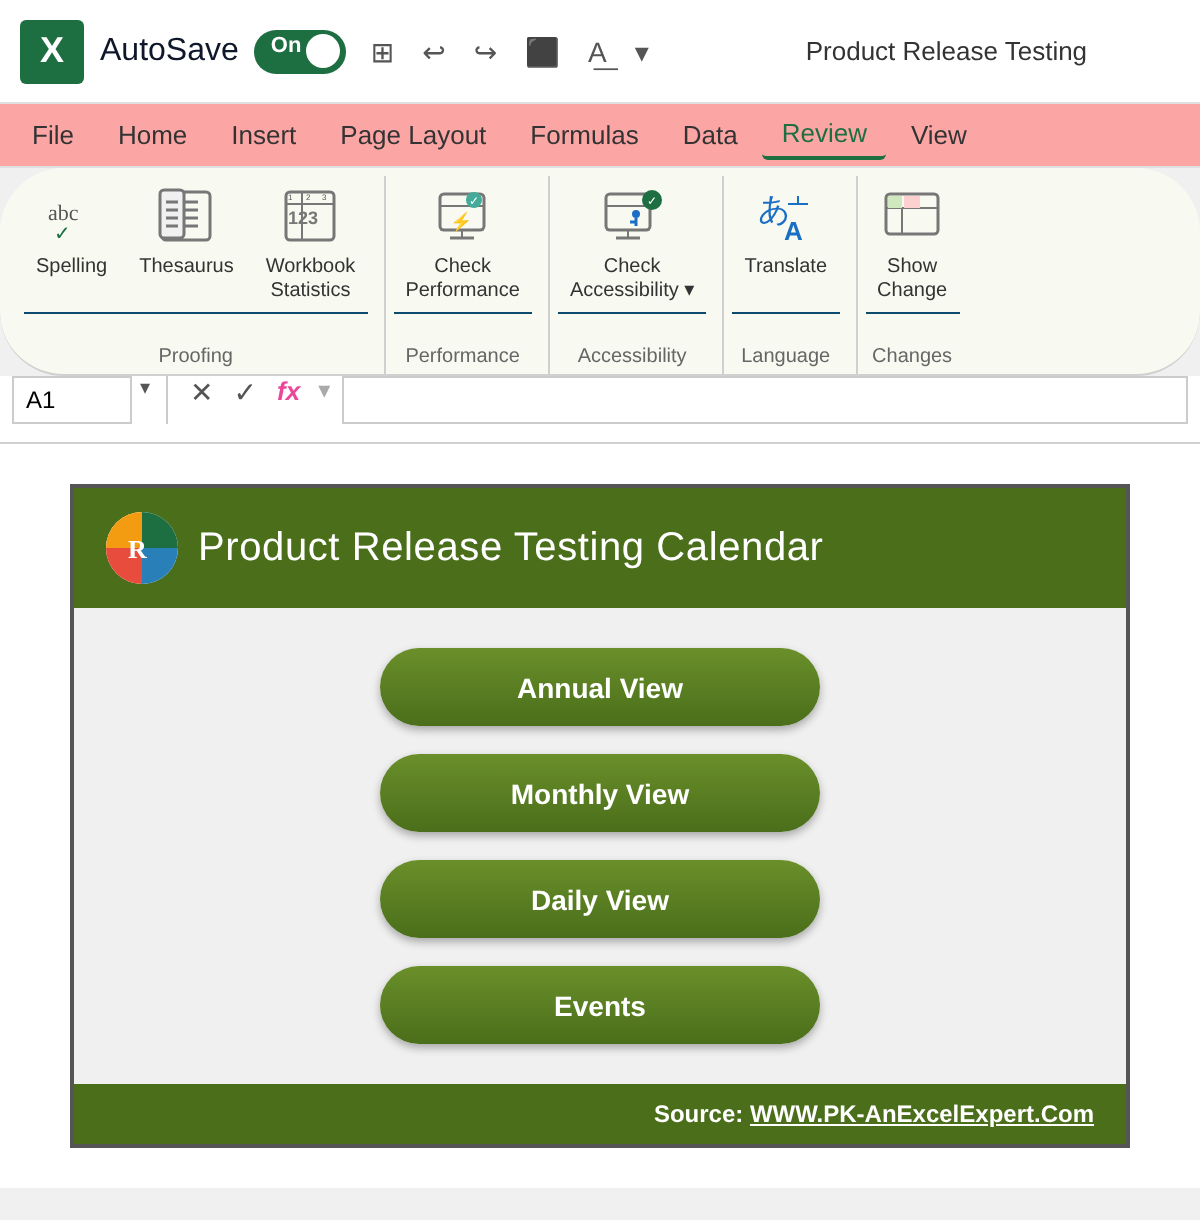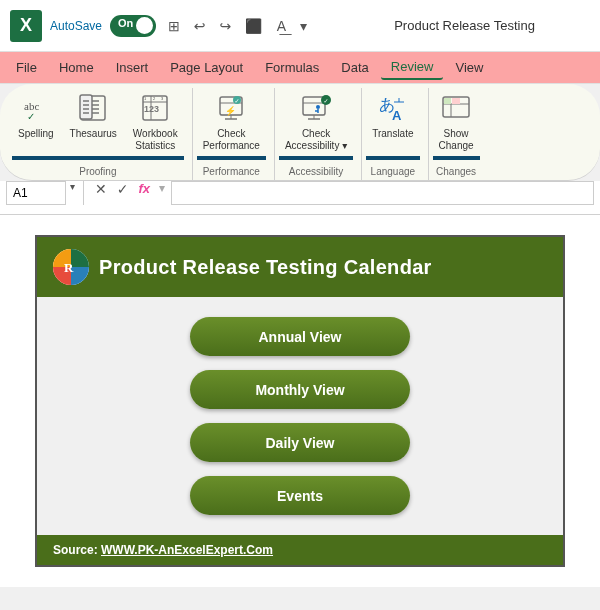--- a/index.html
+++ b/index.html
@@ -29,22 +29,22 @@
       color: white;
       font-size: 18px;
       font-weight: bold;
       display: flex;
       align-items: center;
       justify-content: center;
       border-radius: 3px;
       flex-shrink: 0;
     }
     .autosave-label {
-      font-size: 12px;
-      color: #0369a1;
+      font-size: 16px;
+      color: #0f172a;
     }
     .toggle-switch {
       display: inline-flex;
       align-items: flex-start;
       background: #1d6f42;
       border-radius: 12px;
       padding: 2px 4px;
       width: 46px;
       height: 22px;
       position: relative;
@@ -154,22 +154,22 @@
     .ribbon-label {
       font-size: 10px;
       color: #333;
       text-align: center;
       line-height: 1.2;
     }
     .ribbon-group-label {
       font-size: 10px;
       color: #666;
       text-align: center;
-      padding: 6px 0 3px 0;
-      border-top: 4px solid #0c4a6e;
+      padding: 16px 0 3px 0;
+      border-top: 1px solid #0c4a6e;
       margin-top: 2px;
     }
 
     
     .formula-bar {
       background: #fff;
       height: 34px;
       display: flex;
       border-bottom: 1px solid #d0d0d0;
       padding: 0 6px;
@@ -230,21 +230,21 @@
       display: flex;
       align-items: center;
       justify-content: center;
       font-size: 14px;
       color: white;
       font-weight: bold;
     }
     .sheet-header-title {
       color: white;
       font-size: 20px;
-      font-weight: bold;
+      font-weight: normal;
       letter-spacing: 0.3px;
     }
     .sheet-body {
       background: #f0f0f0;
       padding: 20px 30px;
       display: flex;
       flex-direction: column;
       align-items: center;
       gap: 14px;
     }
@@ -259,21 +259,21 @@
       border-radius: 25px;
       cursor: pointer;
       display: flex;
       align-items: center;
       justify-content: center;
       box-shadow: 0 2px 4px rgba(0,0,0,0.3);
     }
     .sheet-footer {
       background: #4a6e1a;
       padding: 8px 16px;
-      text-align: left;
+      text-align: right;
     }
     .sheet-footer-text {
       color: white;
       font-size: 12px;
       font-weight: bold;
     }
     .sheet-footer-text span {
       text-decoration: underline;
     }
   </style>

